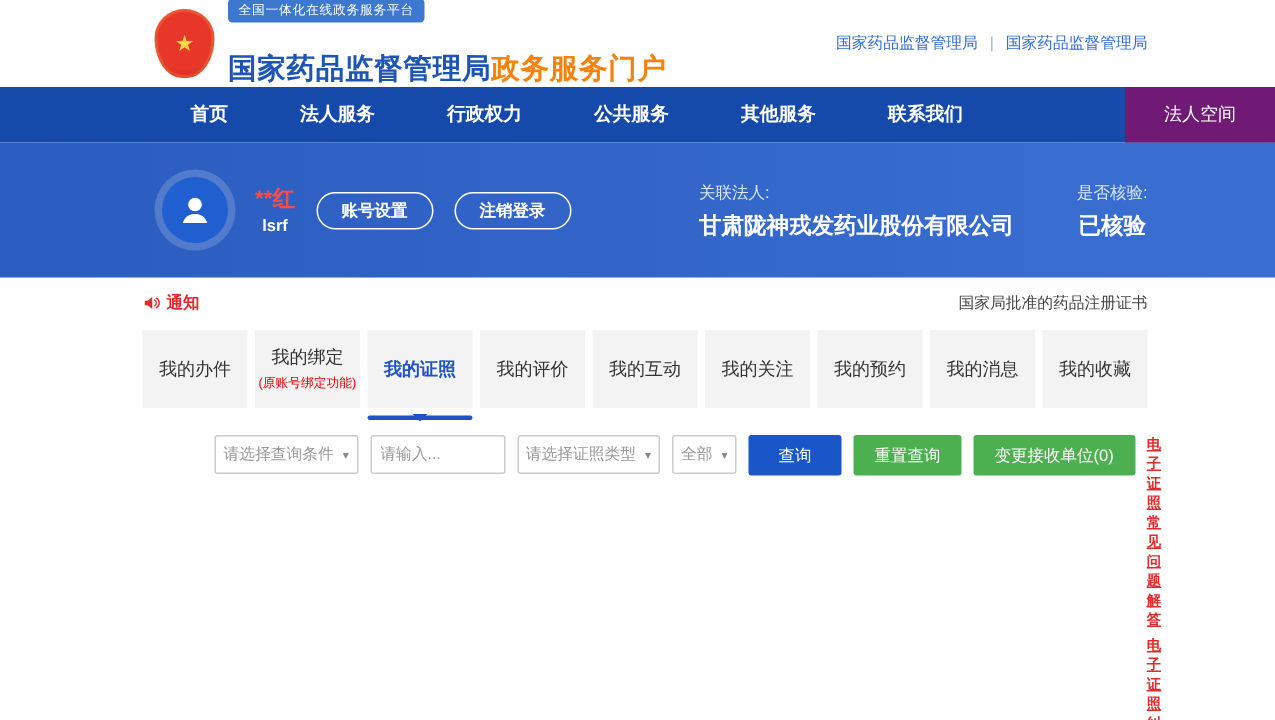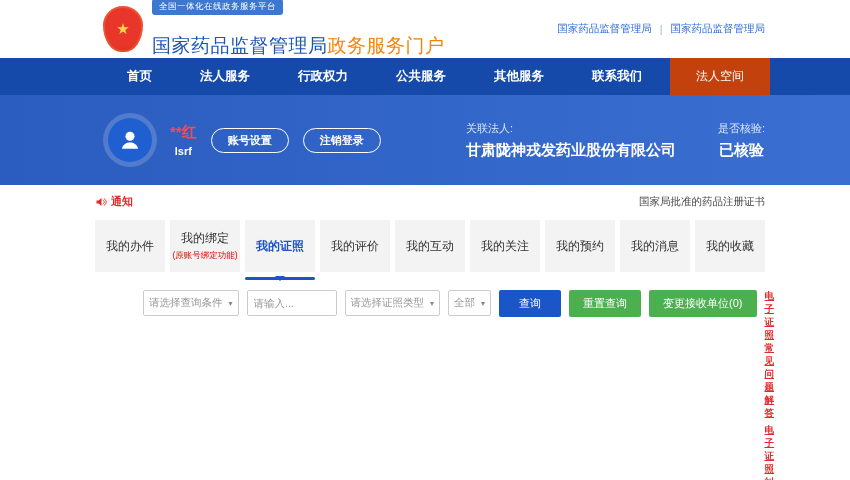--- a/index.html
+++ b/index.html
@@ -8,31 +8,31 @@
 
   
   .topbar { height:58px; display:flex; align-items:center; padding:0 85px 0 103px; background:#fff; }
   .logo-wrap { display:flex; align-items:center; gap:9px; }
   .emblem { width:40px; height:46px; background:radial-gradient(circle at 50% 42%, #e8372a 0 62%, #c8271b 100%);
     border-radius:50% 50% 46% 46% / 42% 42% 58% 58%; display:flex; align-items:center; justify-content:center;
     color:#ffd54a; font-size:15px; box-shadow:inset 0 0 0 2px #f6c84c33; }
   .logo-text { display:flex; flex-direction:column; gap:18px; }
   .logo-badge { align-self:flex-start; background:#3c78d0; color:#fff; font-size:8.5px;
     padding:2px 7px; border-radius:3px; letter-spacing:.5px; }
-  .logo-title { font-size:19px; font-weight:normal; letter-spacing:.5px; }
+  .logo-title { font-size:19px; font-weight:bold; letter-spacing:.5px; }
   .logo-title .blue { color:#1c55b4; }
   .logo-title .orange { color:#f5820c; }
   .top-links { margin-left:auto; font-size:10.5px; color:#2f6bd8; display:flex; gap:8px; align-items:center; }
   .top-links .sep { color:#9ab4e0; }
   .top-links span[data-interactable="true"] { cursor:pointer; }
 
   
   .navbar { height:37px; background:#154aab; display:flex; align-items:stretch; padding-left:103px; }
   .nav-item { color:#fff; font-size:12.5px; font-weight:bold; line-height:37px; padding:0 24px; cursor:pointer; }
-  .nav-space { margin-left:auto; margin-right:80px; background:#c2410c; color:#fff; font-size:12px;
+  .nav-space { margin-left:auto; background:#701a75; color:#fff; font-size:12px;
     line-height:37px; padding:0 26px; cursor:pointer; }
 
   
   .banner { height:90px; background:linear-gradient(90deg,#2b5cbf 0%,#3a6fd1 100%);
     display:flex; align-items:center; padding:0 85px 0 103px; color:#fff; }
   .avatar { width:54px; height:54px; border-radius:50%; background:rgba(255,255,255,.18);
     display:flex; align-items:center; justify-content:center; flex:0 0 auto; }
   .avatar-inner { width:44px; height:44px; border-radius:50%; background:#1f5fd0;
     display:flex; align-items:center; justify-content:center; }
   .user-names { margin-left:13px; text-align:center; }

